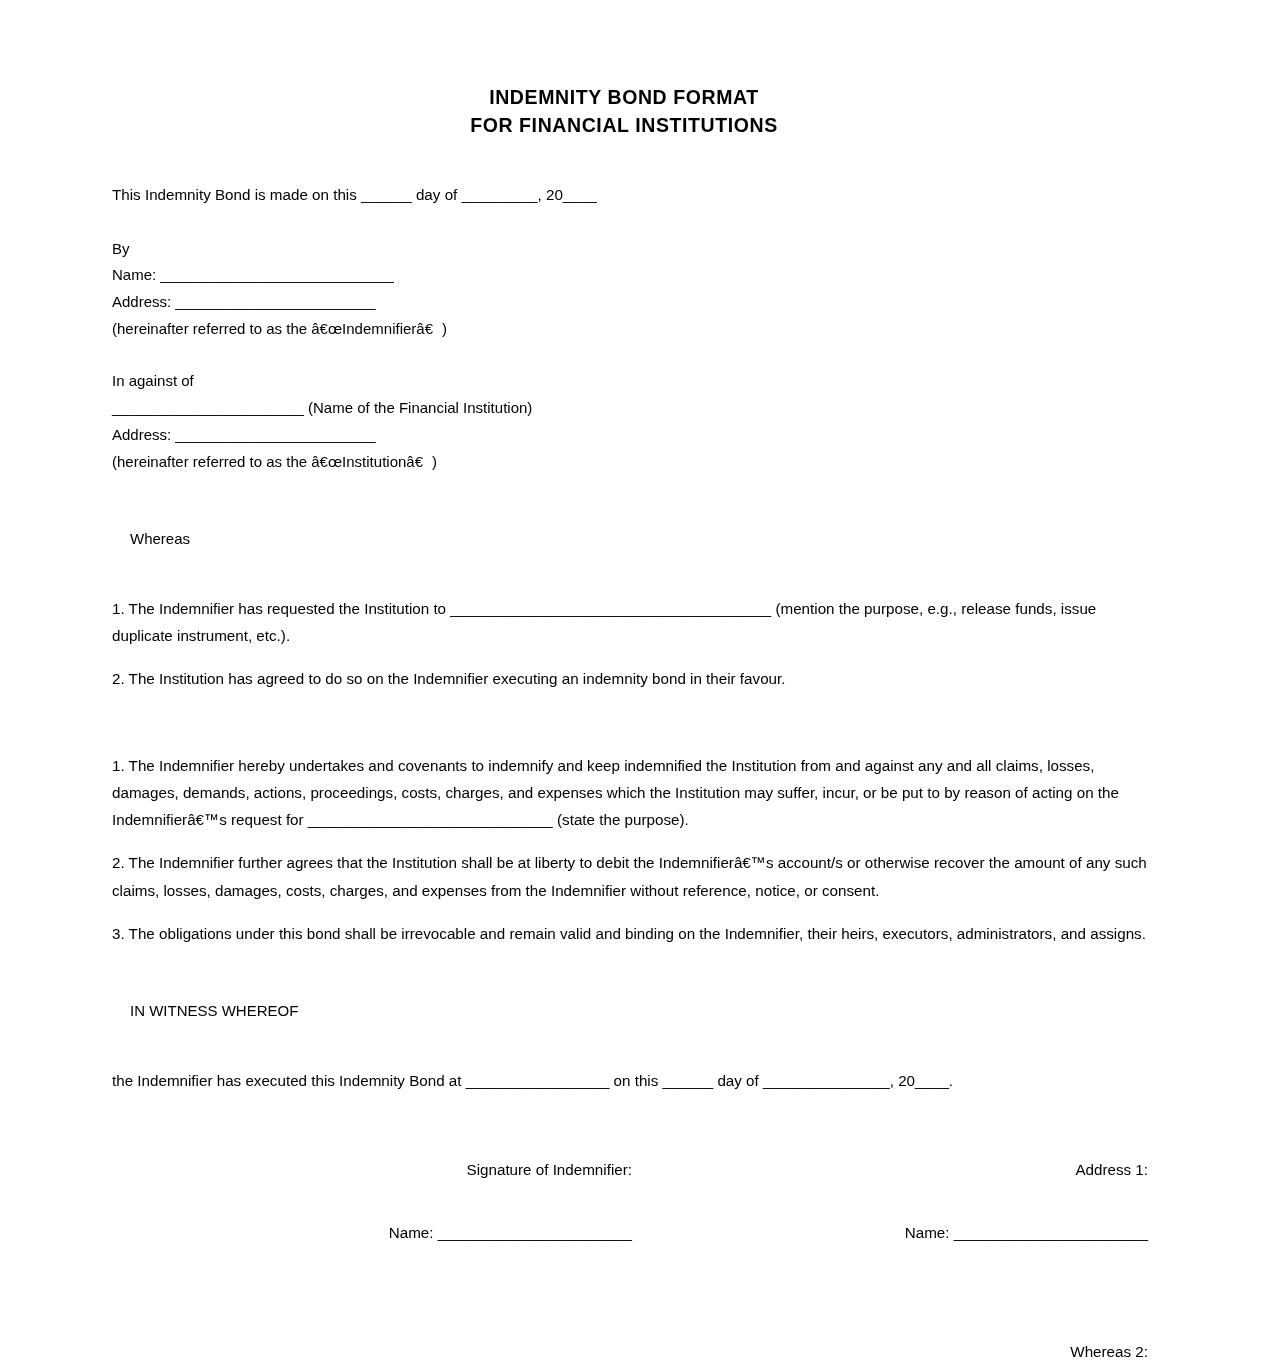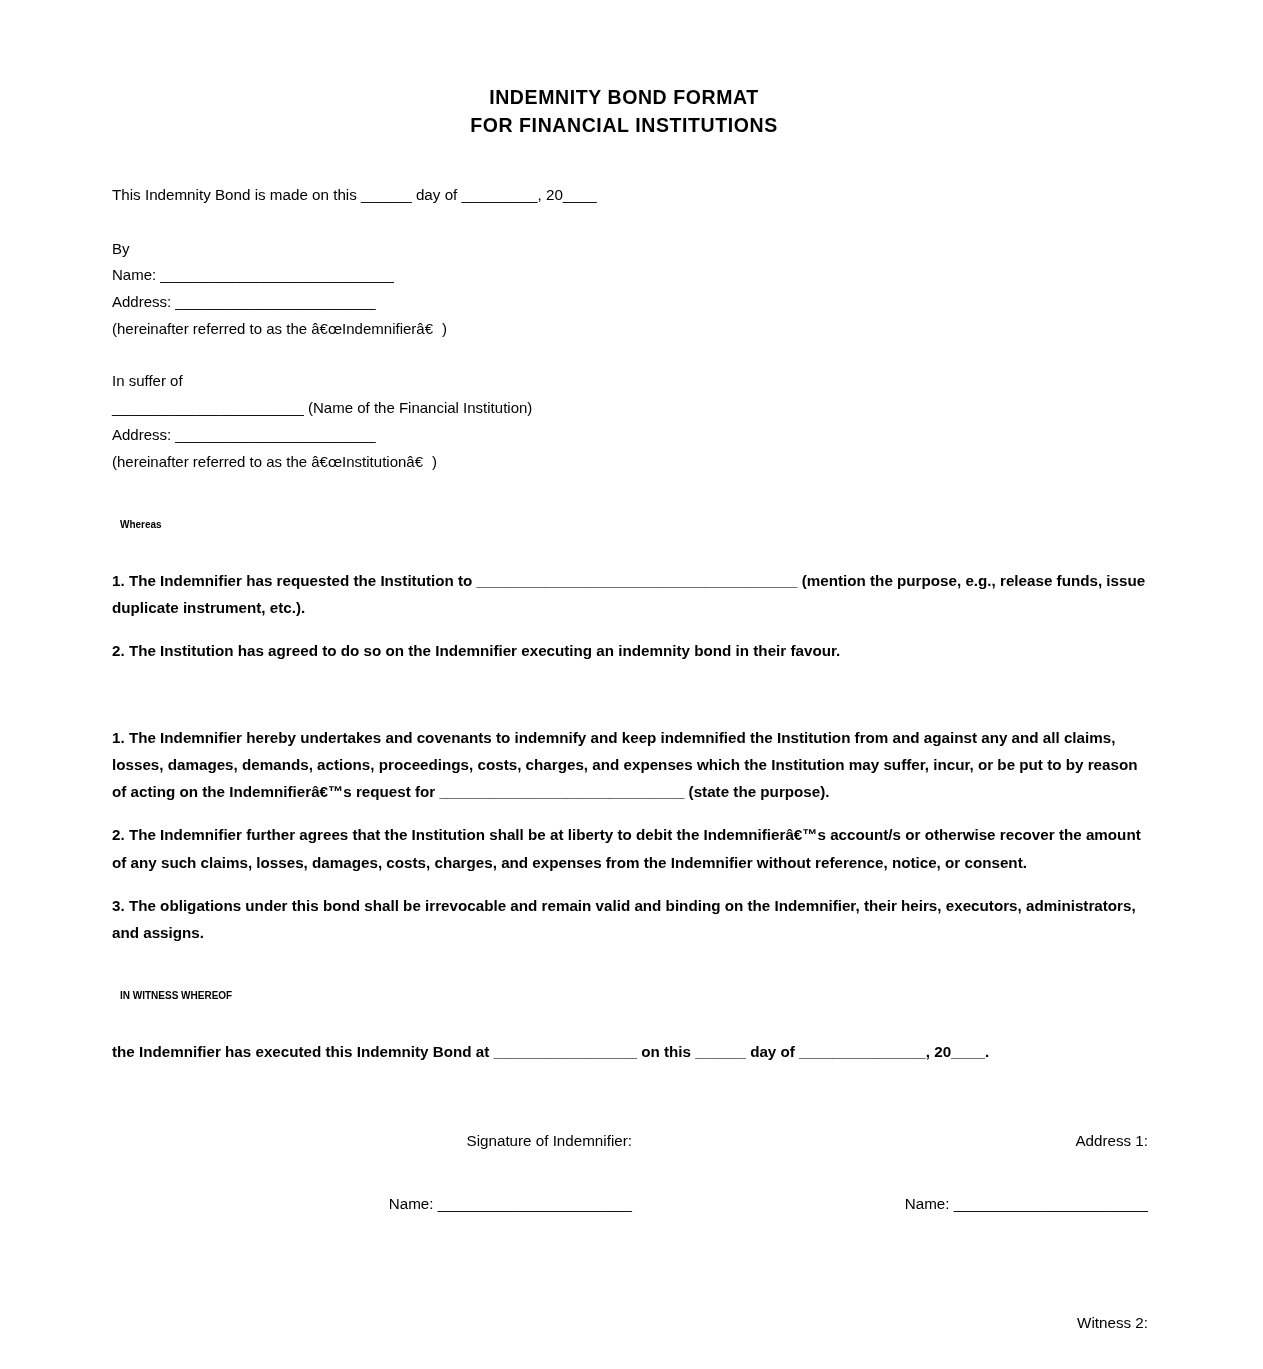--- a/index.html
+++ b/index.html
@@ -46,30 +46,30 @@
 
   
   .lead {
     font-size: 15.2px;
     font-weight: normal;
     line-height: 1.6;
     margin: 0 0 28px 0;
   }
   .para {
     font-size: 15.2px;
-    font-weight: bold;
+    font-weight: normal;
     line-height: 1.78;
     margin: 0;
     text-align: left;
   }
   .heading {
-    font-size: 10px;
-    font-weight: bold;
+    font-size: 15px;
+    font-weight: normal;
     line-height: 1.6;
-    margin: 8px;
+    margin: 18px;
   }
   .line {
     font-size: 15px;
     line-height: 1.78;
     margin: 0;
     white-space: pre-wrap;
   }
 
   
   .gap-sm { height: 16px; }
@@ -117,21 +117,21 @@
 
     <p class="lead">This Indemnity Bond is made on this ______ day of _________, 20____</p>
 
     <p class="line">By</p>
     <p class="line">Name: ____________________________</p>
     <p class="line">Address: ________________________</p>
     <p class="line">(hereinafter referred to as the â€œIndemnifierâ€)</p>
 
     <div class="gap-md"></div>
 
-    <p class="line">In suffer of</p>
+    <p class="line">In against of</p>
     <p class="line">_______________________ (Name of the Financial Institution)</p>
     <p class="line">Address: ________________________</p>
     <p class="line">(hereinafter referred to as the â€œInstitutionâ€)</p>
 
     <div class="gap-lg"></div>
 
     <p class="heading">Whereas</p>
     <div class="gap-md"></div>
     <p class="para">1. The Indemnifier has requested the Institution to ______________________________________ (mention the purpose, e.g., release funds, issue duplicate instrument, etc.).</p>
     <div class="gap-sm"></div>
@@ -158,21 +158,21 @@
         <p class="sig-row">Signature of Indemnifier:</p>
         <div class="sig-spacer"></div>
         <p class="sig-row">Name: _______________________</p>
       </div>
 
       <div class="sig-col-right">
         <p class="sig-row">Address 1:</p>
         <div class="sig-spacer"></div>
         <p class="sig-row">Name: _______________________</p>
         <div class="sig-spacer-big"></div>
-        <p class="sig-row">Witness 2:</p>
+        <p class="sig-row">Whereas 2:</p>
         <div class="sig-spacer"></div>
         <p class="sig-row">Name: _______________________</p>
       </div>
 
     </div>
 
   </div>
 </div>
 
 </body></html>

